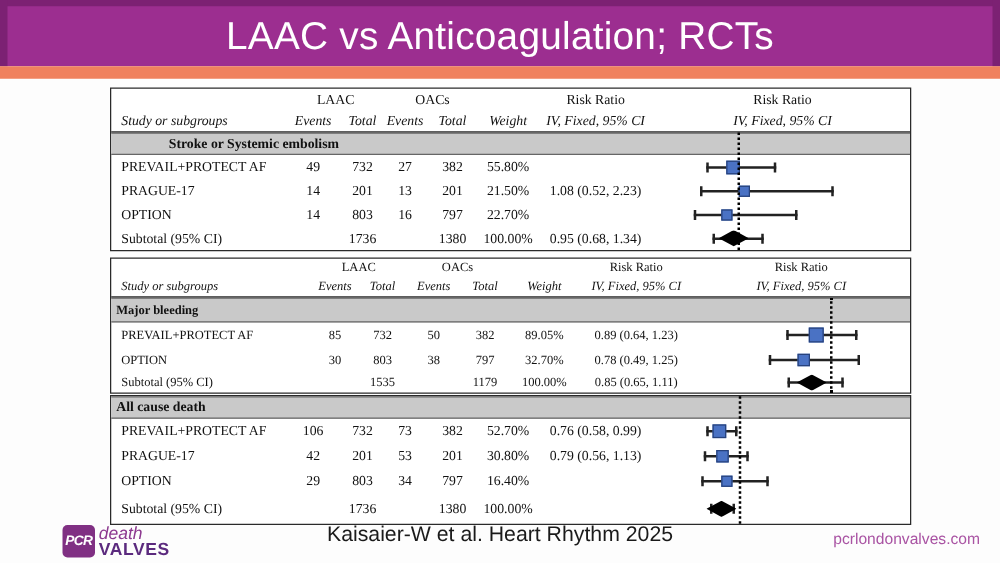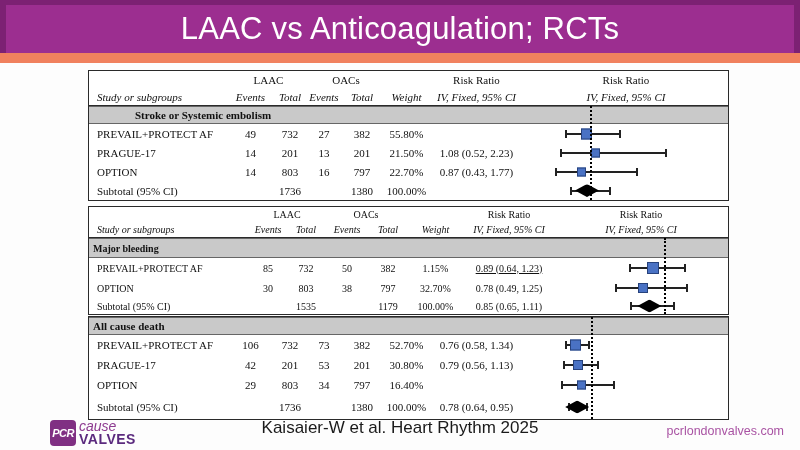--- a/index.html
+++ b/index.html
@@ -121,33 +121,33 @@
           <div class="sq" style="width: 9px; height: 9px; left: 66.5899px;"></div>
         </div>
       </div>
       <div class="frow" style="height: 19px;">
         <div class="cell l" style="left: 4px; width: 136px;">OPTION</div>
         <div class="cell" style="left: 140px; width: 43px;">14</div>
         <div class="cell" style="left: 183px; width: 36px;">803</div>
         <div class="cell" style="left: 219px; width: 32px;">16</div>
         <div class="cell" style="left: 251px; width: 44px;">797</div>
         <div class="cell" style="left: 295px; width: 45px;">22.70%</div>
-        <div class="cell" style="left: 340px; width: 95px;">0.87 (0.43, 1.77)</div>
         <div class="plotcell" style="left: 435px; width: 204px;">
           <div class="whisker" style="left: 30.5143px; width: 83.6482px;"></div>
           <div class="cap" style="left: 30.5143px;"></div>
           <div class="cap" style="left: 112.162px;"></div>
           <div class="sq" style="width: 9px; height: 9px; left: 53.4809px;"></div>
         </div>
       </div>
       <div class="frow" style="height: 19px;">
         <div class="cell l" style="left: 4px; width: 136px;">Subtotal (95% CI)</div>
         <div class="cell" style="left: 183px; width: 36px;">1736</div>
         <div class="cell" style="left: 251px; width: 44px;">1380</div>
         <div class="cell" style="left: 295px; width: 45px;">100.00%</div>
+        <div class="cell" style="left: 340px; width: 95px;">0.95 (0.68, 1.34)</div>
         <div class="plotcell" style="left: 435px; width: 204px;">
           <div class="whisker" style="left: 46.1203px; width: 41.1998px;"></div>
           <div class="cap" style="left: 46.1203px;"></div>
           <div class="cap" style="left: 85.3202px;"></div>
           <div class="diamond" style="left: 50.9748px;"></div>
         </div>
       </div>
       <div class="refline" style="left: 501.096px; top: 35px; bottom: 0px;"></div>
     </div>
     <div class="ftable" style="top: 206px; font-size: 10px;">
@@ -167,22 +167,22 @@
         <div class="cell" style="left: 375px; width: 90px;">IV, Fixed, 95% CI</div>
         <div class="cell" style="left: 465px; width: 174px;">IV, Fixed, 95% CI</div>
       </div>
       <div class="section" style="height: 20px;">Major bleeding</div>
       <div class="frow" style="height: 20px;">
         <div class="cell l" style="left: 4px; width: 156px;">PREVAIL+PROTECT AF</div>
         <div class="cell" style="left: 160px; width: 38px;">85</div>
         <div class="cell" style="left: 198px; width: 38px;">732</div>
         <div class="cell" style="left: 236px; width: 44px;">50</div>
         <div class="cell" style="left: 280px; width: 38px;">382</div>
-        <div class="cell" style="left: 318px; width: 57px;">1.15%</div>
-        <div class="cell" style="left: 375px; width: 90px; text-decoration: underline;">0.89 (0.64, 1.23)</div>
+        <div class="cell" style="left: 318px; width: 57px;">89.05%</div>
+        <div class="cell" style="left: 375px; width: 90px;">0.89 (0.64, 1.23)</div>
         <div class="plotcell" style="left: 465px; width: 174px;">
           <div class="whisker" style="left: 75.0775px; width: 57.1816px;"></div>
           <div class="cap" style="left: 75.0775px;"></div>
           <div class="cap" style="left: 130.259px;"></div>
           <div class="sq" style="width: 12px; height: 12px; left: 93.307px;"></div>
         </div>
       </div>
       <div class="frow" style="height: 20px;">
         <div class="cell l" style="left: 4px; width: 156px;">OPTION</div>
         <div class="cell" style="left: 160px; width: 38px;">30</div>
@@ -215,21 +215,21 @@
     </div>
     <div class="ftable" style="top: 316px; font-size: 11px;">
       <div class="section" style="height: 18px;">All cause death</div>
       <div class="frow" style="height: 20px;">
         <div class="cell l" style="left: 4px; width: 136px;">PREVAIL+PROTECT AF</div>
         <div class="cell" style="left: 140px; width: 43px;">106</div>
         <div class="cell" style="left: 183px; width: 36px;">732</div>
         <div class="cell" style="left: 219px; width: 32px;">73</div>
         <div class="cell" style="left: 251px; width: 44px;">382</div>
         <div class="cell" style="left: 295px; width: 45px;">52.70%</div>
-        <div class="cell" style="left: 340px; width: 95px;">0.76 (0.58, 1.34)</div>
+        <div class="cell" style="left: 340px; width: 95px;">0.76 (0.58, 0.99)</div>
         <div class="plotcell" style="left: 435px; width: 204px;">
           <div class="whisker" style="left: 40.6939px; width: 25.5938px;"></div>
           <div class="cap" style="left: 40.6939px;"></div>
           <div class="cap" style="left: 64.2878px;"></div>
           <div class="sq" style="width: 11px; height: 11px; left: 46.4302px;"></div>
         </div>
       </div>
       <div class="frow" style="height: 20px;">
         <div class="cell l" style="left: 4px; width: 136px;">PRAGUE-17</div>
         <div class="cell" style="left: 140px; width: 43px;">42</div>
@@ -257,33 +257,32 @@
           <div class="cap" style="left: 36.9485px;"></div>
           <div class="cap" style="left: 88.6331px;"></div>
           <div class="sq" style="width: 9px; height: 9px; left: 53.0484px;"></div>
         </div>
       </div>
       <div class="frow" style="height: 24px;">
         <div class="cell l" style="left: 4px; width: 136px;">Subtotal (95% CI)</div>
         <div class="cell" style="left: 183px; width: 36px;">1736</div>
         <div class="cell" style="left: 251px; width: 44px;">1380</div>
         <div class="cell" style="left: 295px; width: 45px;">100.00%</div>
-        <div class="cell" style="left: 340px; width: 95px;">0.78 (0.64, 0.95)</div>
         <div class="plotcell" style="left: 435px; width: 204px;">
           <div class="whisker" style="left: 44.4394px; width: 19.3514px;"></div>
           <div class="cap" style="left: 44.4394px;"></div>
           <div class="cap" style="left: 61.7908px;"></div>
           <div class="diamond" style="left: 41.1787px;"></div>
         </div>
       </div>
       <div class="refline" style="left: 501.912px; top: 0px; bottom: 0px;"></div>
     </div>
   </div>
 
 <div class="logo">
   <div class="pcr-box">PCR</div>
   <div class="logo-text">
-    <div class="l1">cause</div>
+    <div class="l1">death</div>
     <div class="l2">VALVES</div>
   </div>
 </div>
 <div class="citation">Kaisaier-W et al. Heart Rhythm 2025</div>
 <div class="website">pcrlondonvalves.com</div>
 
 </body></html>

